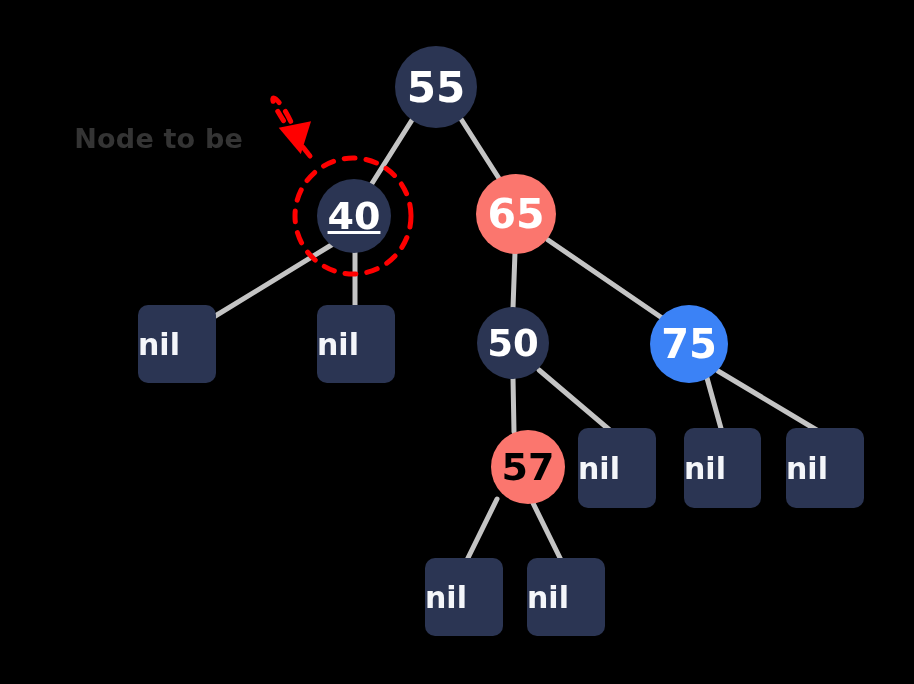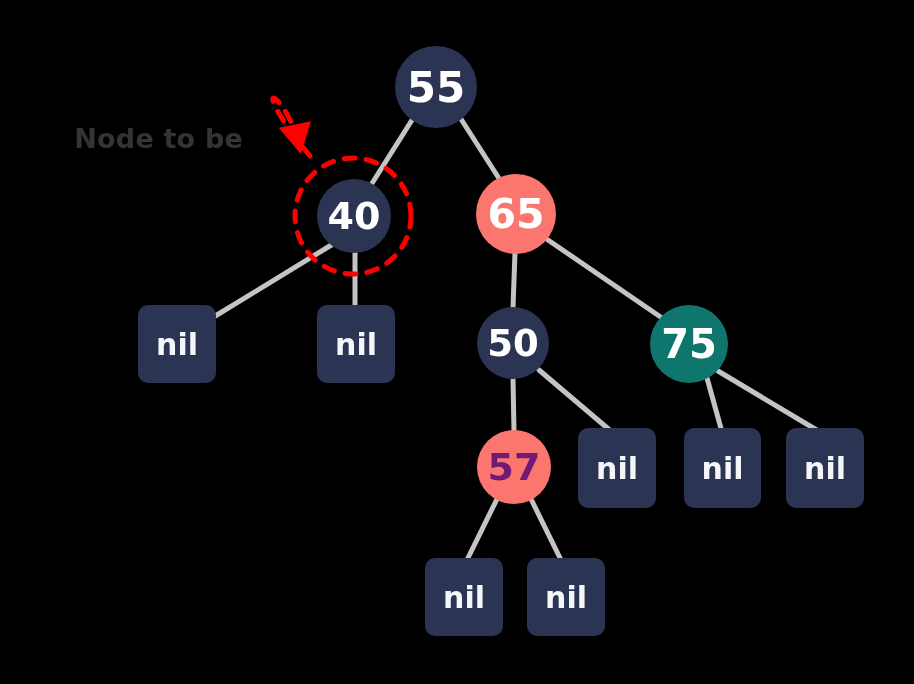--- a/index.html
+++ b/index.html
@@ -36,21 +36,20 @@
     box-sizing: border-box;
   }
   .node-circle.black-node { background: #2b3553; }
   .node-circle.red-node { background: #fb766e; align-items: center; }
   .nil-box {
     position: absolute;
     background: #2b3553;
     border-radius: 10px;
     display: flex;
     align-items: center;
-    justify-content: center;
     color: #f4f6fa;
     font-weight: bold;
     box-sizing: border-box;
   }
   .annotation-text {
     position: absolute;
     color: #343434;
     font-weight: bold;
     font-size: 27px;
     line-height: 1.33;
@@ -77,33 +76,33 @@
         <line x1="718" y1="371" x2="820" y2="432" stroke="#c4c4c4"></line>
         <line x1="497" y1="499" x2="466" y2="562" stroke="#c4c4c4"></line>
         <line x1="531" y1="499" x2="562" y2="562" stroke="#c4c4c4"></line>
       </g>
   </svg>
 
   <div id="nodes-host">
       <div class="node-circle black-node" style="left: 395px; top: 46px; width: 82px; height: 82px; font-size: 42px; background: rgb(43, 53, 83); color: rgb(255, 255, 255);">
         <span>55</span>
       </div>
-      <div class="node-circle black-node" style="left: 317px; top: 179px; width: 74px; height: 74px; font-size: 38px; background: rgb(43, 53, 83); color: rgb(255, 255, 255);">
+      <div class="node-circle black-node" style="left: 317px; top: 179px; width: 74px; height: 74px; font-size: 38px; background: rgb(43, 53, 83); color: rgb(255, 255, 255); text-decoration: underline;">
         <span>40</span>
       </div>
       <div class="node-circle red-node" style="left: 476px; top: 174px; width: 80px; height: 80px; font-size: 41px; background: rgb(251, 118, 110); color: rgb(255, 255, 255);">
         <span>65</span>
       </div>
       <div class="node-circle black-node" style="left: 477px; top: 307px; width: 72px; height: 72px; font-size: 37px; background: rgb(43, 53, 83); color: rgb(255, 255, 255);">
         <span>50</span>
       </div>
-      <div class="node-circle black-node" style="left: 650px; top: 305px; width: 78px; height: 78px; font-size: 40px; background: #0f766e; color: rgb(255, 255, 255);">
+      <div class="node-circle black-node" style="left: 650px; top: 305px; width: 78px; height: 78px; font-size: 40px; background: #3b82f6; color: rgb(255, 255, 255);">
         <span>75</span>
       </div>
-      <div class="node-circle red-node" style="left: 477px; top: 430px; width: 74px; height: 74px; font-size: 38px; background: rgb(251, 118, 110); color: #701a75;">
+      <div class="node-circle red-node" style="left: 491px; top: 430px; width: 74px; height: 74px; font-size: 38px; background: rgb(251, 118, 110); color: #000000;">
         <span>57</span>
       </div>
       <div class="nil-box" style="left: 138px; top: 305px; width: 78px; height: 78px; font-size: 30px; background: rgb(43, 53, 83);">
         <span>nil</span>
       </div>
       <div class="nil-box" style="left: 317px; top: 305px; width: 78px; height: 78px; font-size: 30px; background: rgb(43, 53, 83);">
         <span>nil</span>
       </div>
       <div class="nil-box" style="left: 578px; top: 428px; width: 78px; height: 80px; font-size: 30px; background: rgb(43, 53, 83);">
         <span>nil</span>

